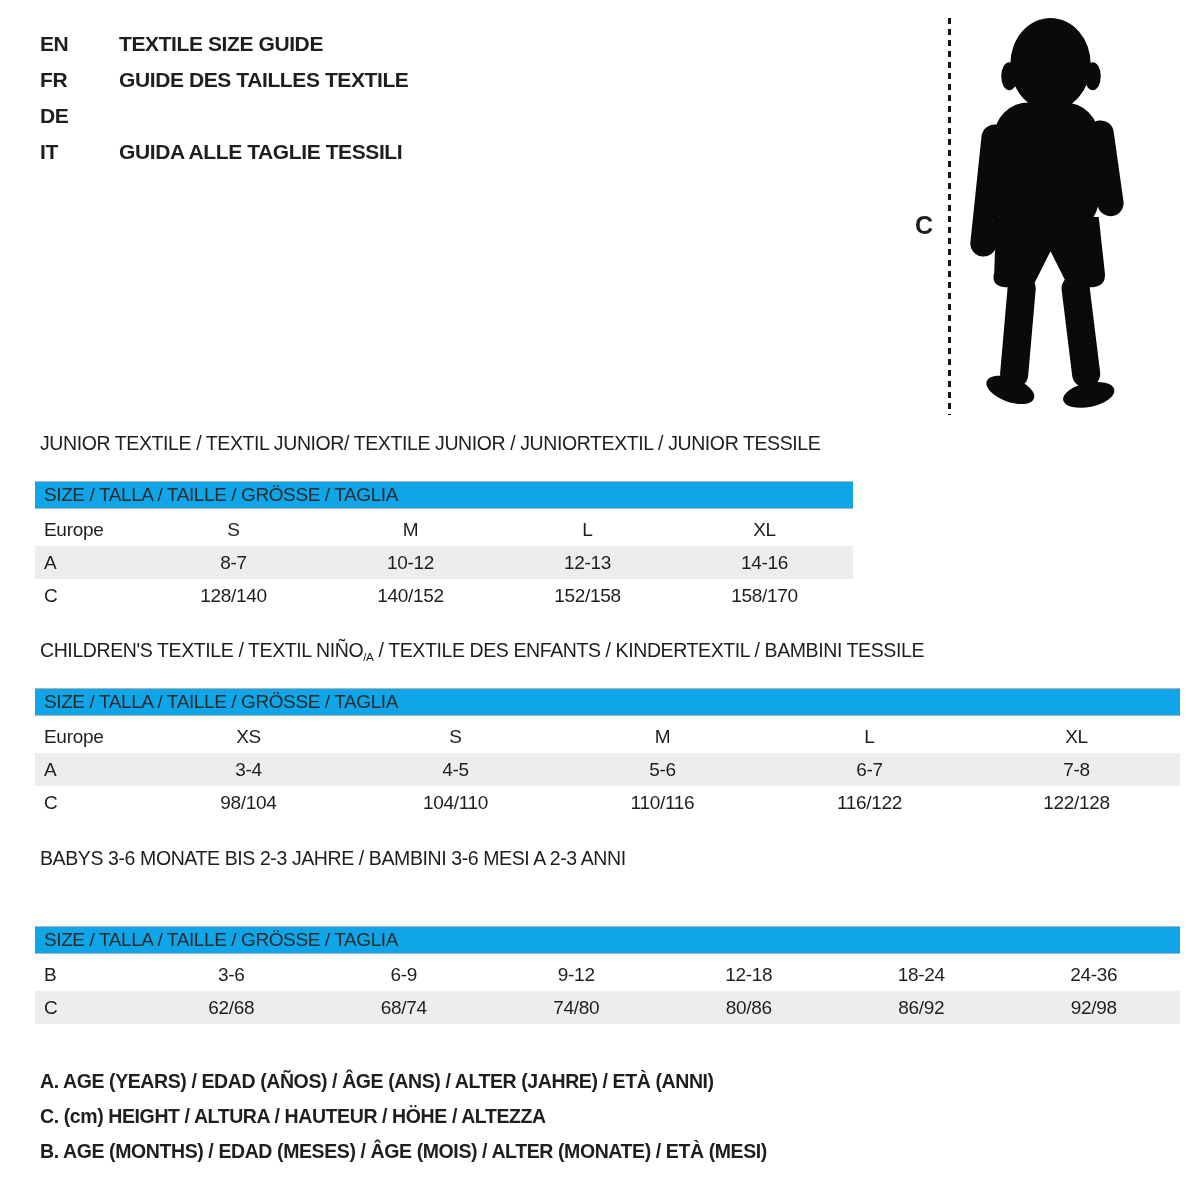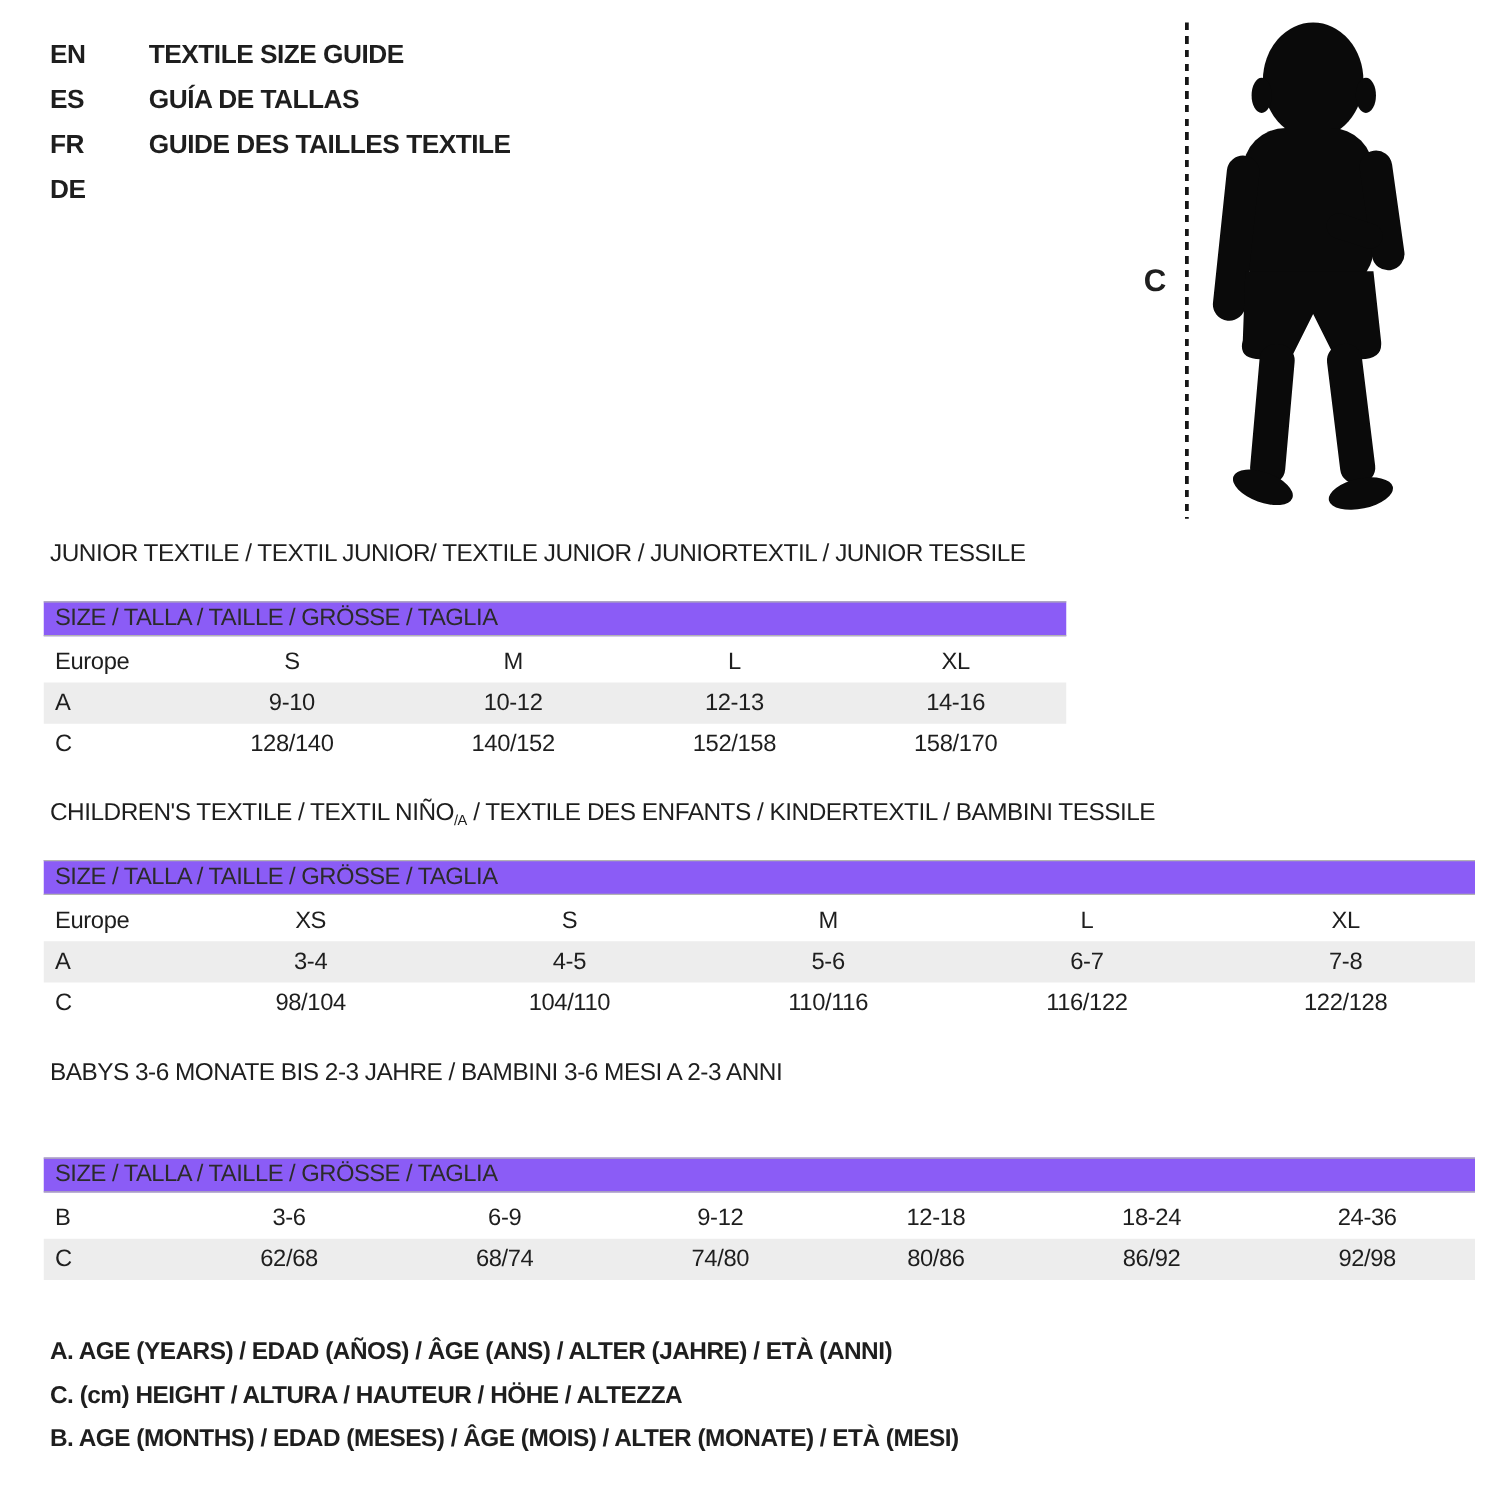--- a/index.html
+++ b/index.html
@@ -15,21 +15,21 @@
   .lang-code { width:79px; }
   
   .measure-line { position:absolute; left:948px; top:18px; width:3px; height:397px;
     background-image:repeating-linear-gradient(to bottom,#161616 0 6px,transparent 6px 11px); }
   .measure-label { position:absolute; left:915px; top:211px; font-size:25px; font-weight:600; }
   .silhouette { position:absolute; left:963px; top:16px; }
   
   .section-title { position:absolute; left:40px; font-weight:normal; font-size:19.5px;
                    letter-spacing:-0.4px; line-height:35px; white-space:nowrap; }
   .size-table { position:absolute; left:35px; }
-  .size-band { height:28px; line-height:26px; background:#8b5cf6;
+  .size-band { height:28px; line-height:26px; background:#0ea5e9;
     border-top:1px solid #b3b3b3; border-bottom:1px solid #b3b3b3;
     padding-left:9px; font-size:19px; color:#2b2b2b; box-sizing:border-box;
     margin-bottom:4px; letter-spacing:-0.4px; }
   .trow { display:flex; height:33px; align-items:center; font-size:19px; letter-spacing:-0.3px; }
   .trow.striped { background:#ededed; }
   .tlabel { width:110px; padding-left:9px; box-sizing:border-box; }
   .tcell { flex:1; text-align:center; }
   .legend { position:absolute; left:40px; top:1064px; font-weight:bold;
             font-size:19.5px; line-height:35px; letter-spacing:-0.4px; }
   .sub { font-size:0.6em; vertical-align:-0.32em; }
@@ -38,29 +38,29 @@
 <body>
 
 <div class="page">
 
   <div class="lang-list">
     <div class="lang-row">
       <span class="lang-code">EN</span>
       <span class="lang-label">TEXTILE SIZE GUIDE</span>
     </div>
     <div class="lang-row">
-      <span class="lang-code">ES</span>
-      <span class="lang-label">GUÍA DE TALLAS</span>
-    </div>
-    <div class="lang-row">
       <span class="lang-code">FR</span>
       <span class="lang-label">GUIDE DES TAILLES TEXTILE</span>
     </div>
     <div class="lang-row">
       <span class="lang-code">DE</span>
+    </div>
+    <div class="lang-row">
+      <span class="lang-code">IT</span>
+      <span class="lang-label">GUIDA ALLE TAGLIE TESSILI</span>
     </div>
   </div>
 
   <div class="measure-line"></div>
   <div class="measure-label">C</div>
   <svg class="silhouette" width="168" height="402" viewBox="0 0 165 400" aria-hidden="true">
     <g fill="#0a0a0a">
       <ellipse cx="86" cy="48" rx="40" ry="46"></ellipse>
       <ellipse cx="45" cy="60" rx="8" ry="14"></ellipse>
       <ellipse cx="128" cy="60" rx="8" ry="14"></ellipse>
@@ -81,21 +81,21 @@
     <div class="size-band">SIZE / TALLA / TAILLE / GRÖSSE / TAGLIA</div>
     <div class="trow">
       <span class="tlabel">Europe</span>
       <span class="tcell">S</span>
       <span class="tcell">M</span>
       <span class="tcell">L</span>
       <span class="tcell">XL</span>
     </div>
     <div class="trow striped">
       <span class="tlabel">A</span>
-      <span class="tcell">9-10</span>
+      <span class="tcell">8-7</span>
       <span class="tcell">10-12</span>
       <span class="tcell">12-13</span>
       <span class="tcell">14-16</span>
     </div>
     <div class="trow">
       <span class="tlabel">C</span>
       <span class="tcell">128/140</span>
       <span class="tcell">140/152</span>
       <span class="tcell">152/158</span>
       <span class="tcell">158/170</span>

